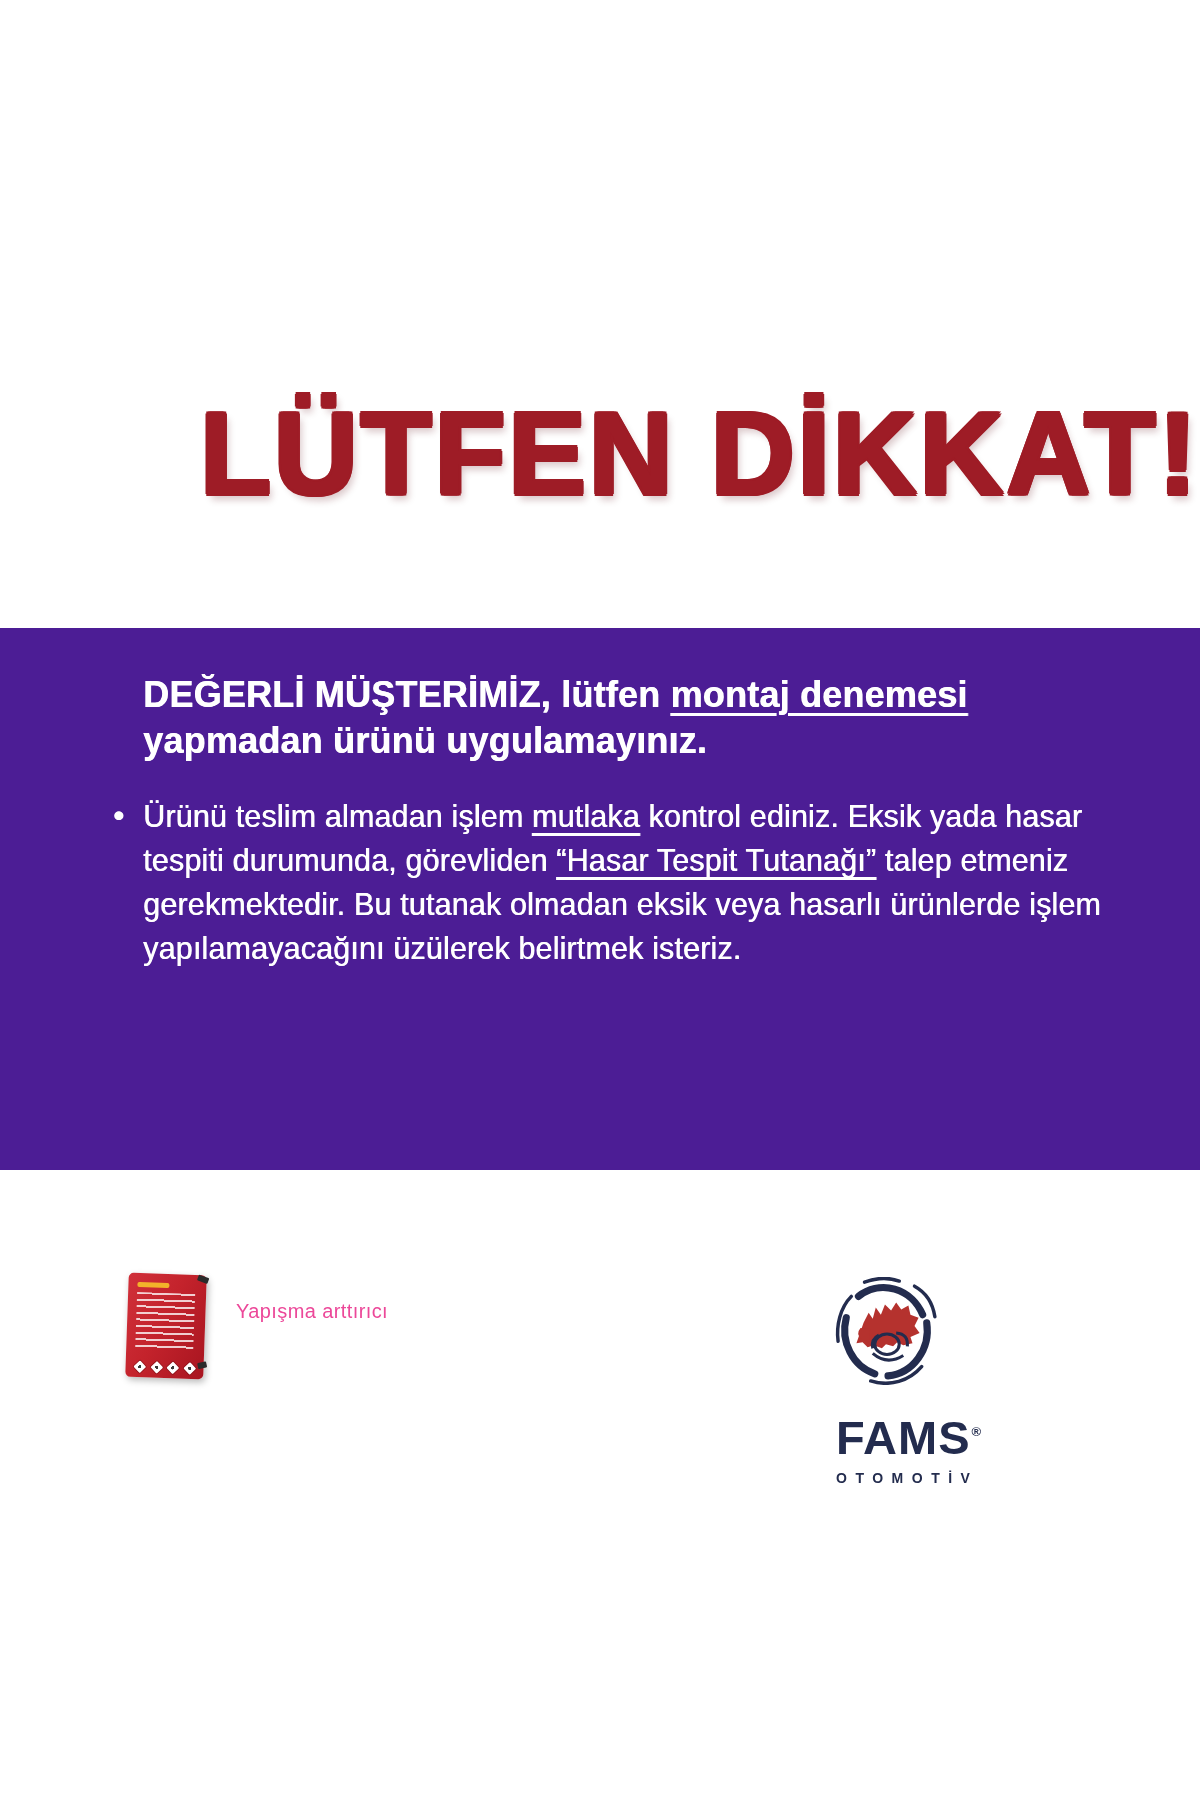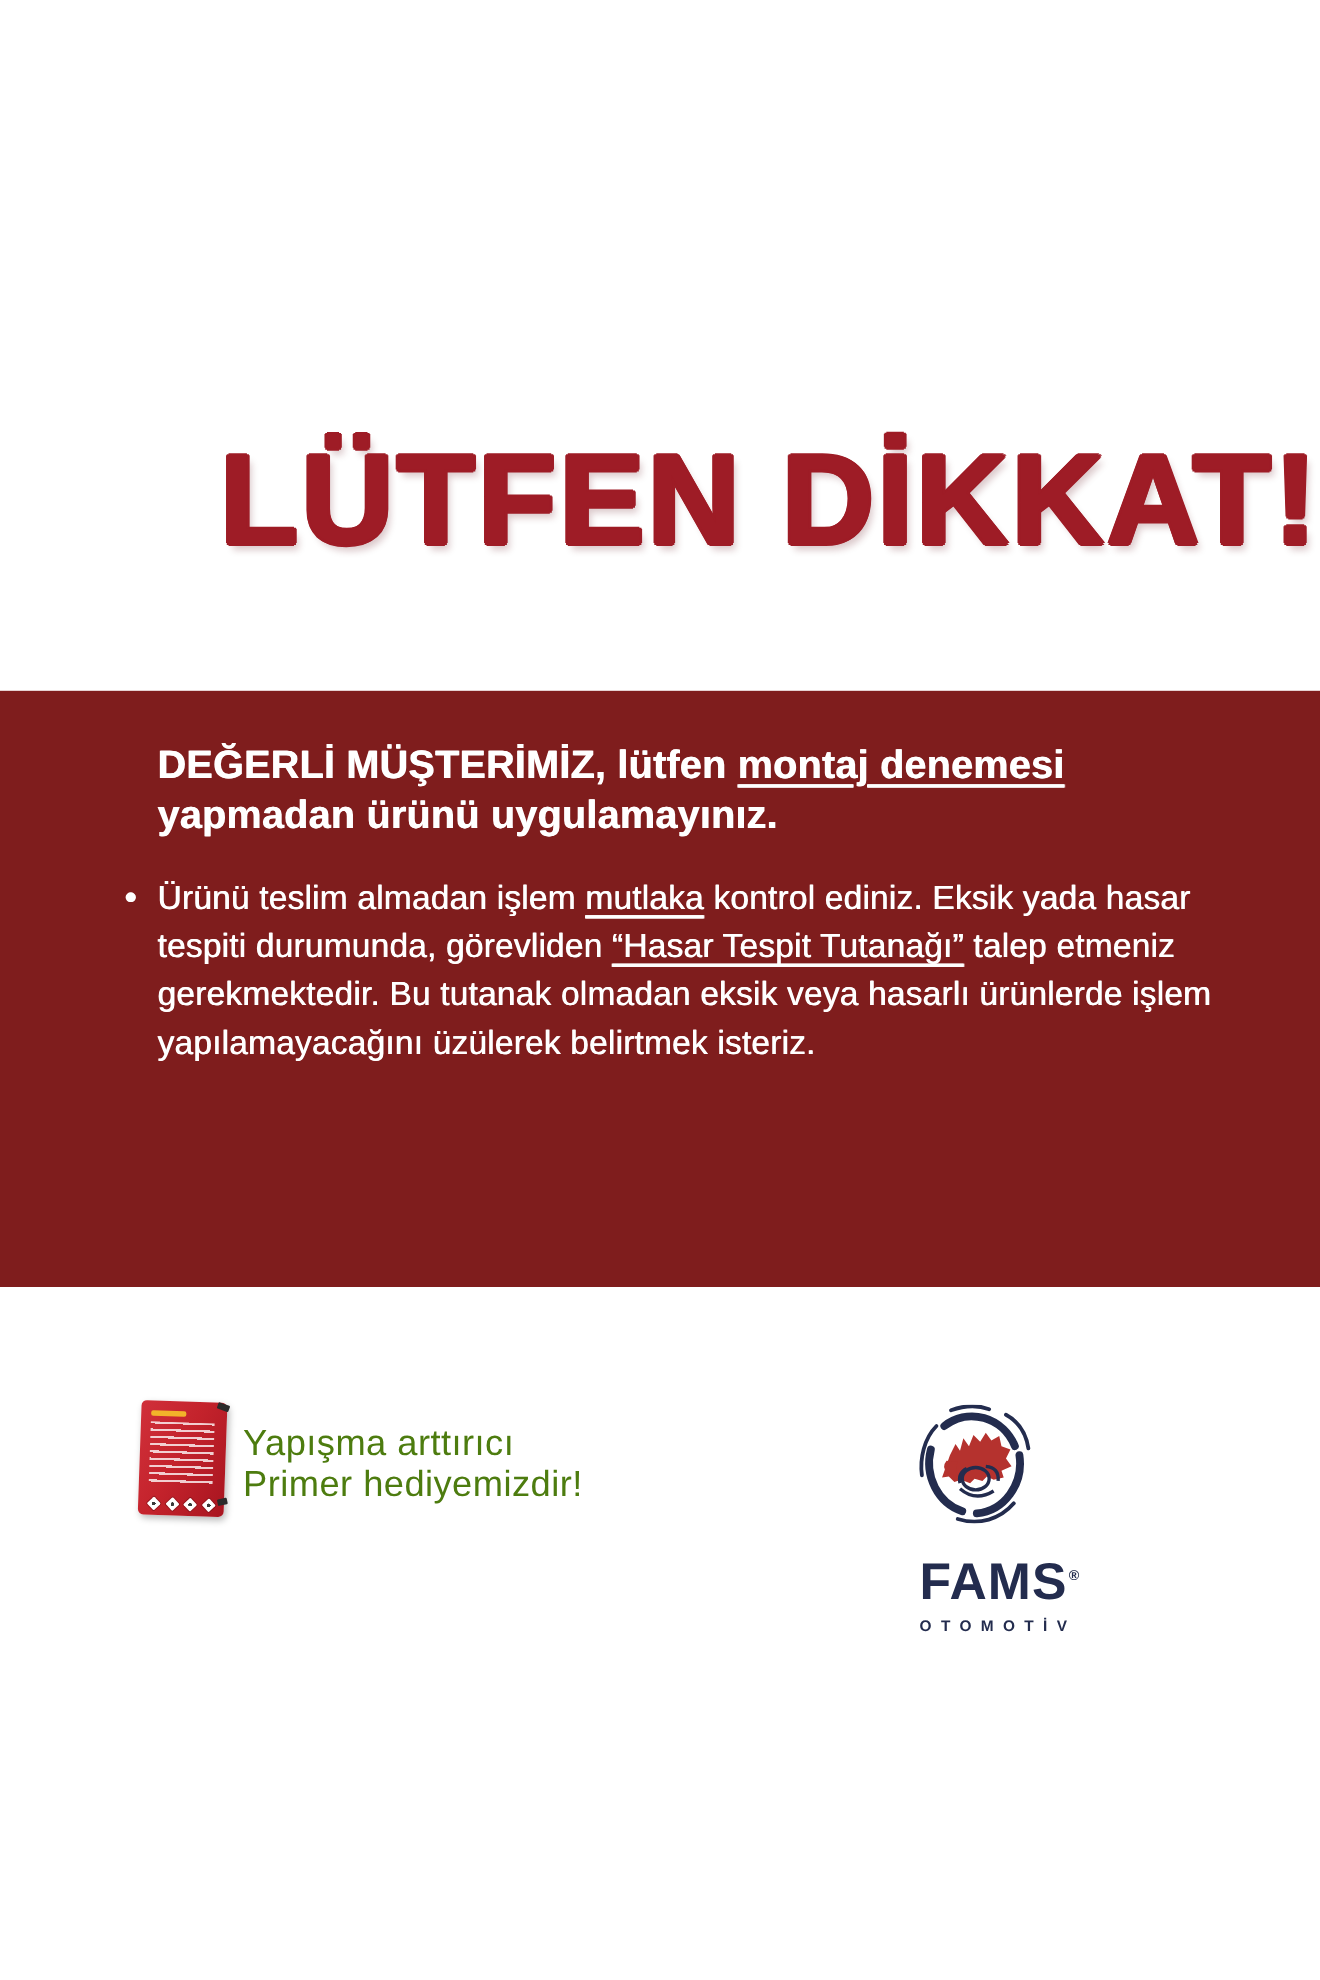--- a/index.html
+++ b/index.html
@@ -17,21 +17,21 @@
       2.4px 0 currentColor,-2.4px 0 currentColor,
       0 2.4px currentColor,0 -2.4px currentColor,
       1.7px 1.7px currentColor,-1.7px 1.7px currentColor,
       1.7px -1.7px currentColor,-1.7px -1.7px currentColor,
       4px 6px 7px rgba(90,10,16,.22);
     white-space:nowrap;
   }
   
   .band{
     position:absolute;top:628px;left:0;width:1200px;height:542px;
-    background:#7f1d1d;color:#ffffff;box-sizing:border-box;
+    background:#4c1d95;color:#ffffff;box-sizing:border-box;
     padding:44px 55px 0 143px;
   }
   .intro{margin:0;font-size:36px;line-height:46px;font-weight:bold;letter-spacing:.2px;
          text-shadow:.6px 0 currentColor;}
   .intro-line2{display:block;}
   .u{text-decoration:underline;text-decoration-thickness:3px;text-underline-offset:6px;}
   .bold{font-weight:normal;}
   .bullets{
     margin:30px 0 0;padding:0;list-style:none;
     font-size:30.5px;line-height:44px;font-weight:normal;letter-spacing:.15px;
@@ -55,22 +55,22 @@
     position:absolute;left:9px;top:19px;right:11px;bottom:27px;
     background:repeating-linear-gradient(to bottom,rgba(255,255,255,.78) 0 2px,rgba(255,255,255,0) 2px 6.6px);
   }
   .packet-diamonds{position:absolute;left:0;right:0;bottom:7px;display:flex;justify-content:center;gap:8px;}
   .diamond{
     width:8.5px;height:8.5px;transform:rotate(45deg);
     background:radial-gradient(circle at 50% 50%,#3a3a3a 0 1.6px,#ffffff 1.7px);
     border-radius:1px;box-shadow:0 0 0 .8px rgba(120,14,20,.7);
   }
   .gift{
-    position:absolute;left:221px;top:1293px;margin:0;
-    font-size:33px;line-height:37px;color:#4d7c0f;letter-spacing:.4px;
+    position:absolute;left:236px;top:1293px;margin:0;
+    font-size:20px;line-height:37px;color:#ec4899;letter-spacing:.4px;
   }
   .gift span{display:block;}
   .logo{position:absolute;left:834px;top:1277px;display:flex;align-items:flex-start;flex-direction:column;}
   .emblem{width:106px;height:108px;flex:0 0 auto;}
   .logo-text{margin-left:2px;padding-top:33px;color:#232c4e;}
   .brand-row{font-size:47px;line-height:40px;font-weight:bold;letter-spacing:1px;white-space:nowrap;}
   .reg{font-size:13px;font-weight:bold;vertical-align:top;position:relative;top:-6px;left:1px;}
   .logo-sub{margin-top:12px;font-size:14px;font-weight:bold;letter-spacing:8.5px;white-space:nowrap;}
 </style>
 </head>
@@ -96,21 +96,20 @@
     <div class="packet-diamonds">
       <span class="diamond"></span>
       <span class="diamond"></span>
       <span class="diamond"></span>
       <span class="diamond"></span>
     </div>
   </div>
 
   <p class="gift">
     <span>Yapışma arttırıcı</span>
-    <span>Primer hediyemizdir!</span>
   </p>
 
   <div class="logo">
     <svg class="emblem" viewBox="0 0 104 106" aria-hidden="true">
       <g fill="none" stroke="#232c4e" stroke-width="7" stroke-linecap="round">
         <path d="M24 19 A42 45 0 0 1 87 37"></path>
         <path d="M91 45 A42 45 0 0 1 53 97"></path>
         <path d="M40 95 A42 45 0 0 1 12 40"></path>
       </g>
       <g fill="none" stroke="#232c4e" stroke-width="3.4" stroke-linecap="round">

